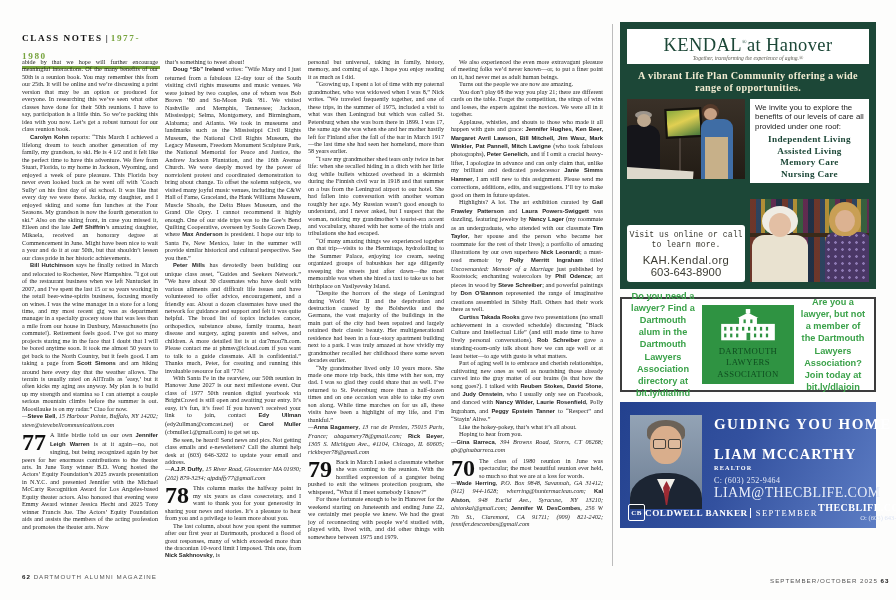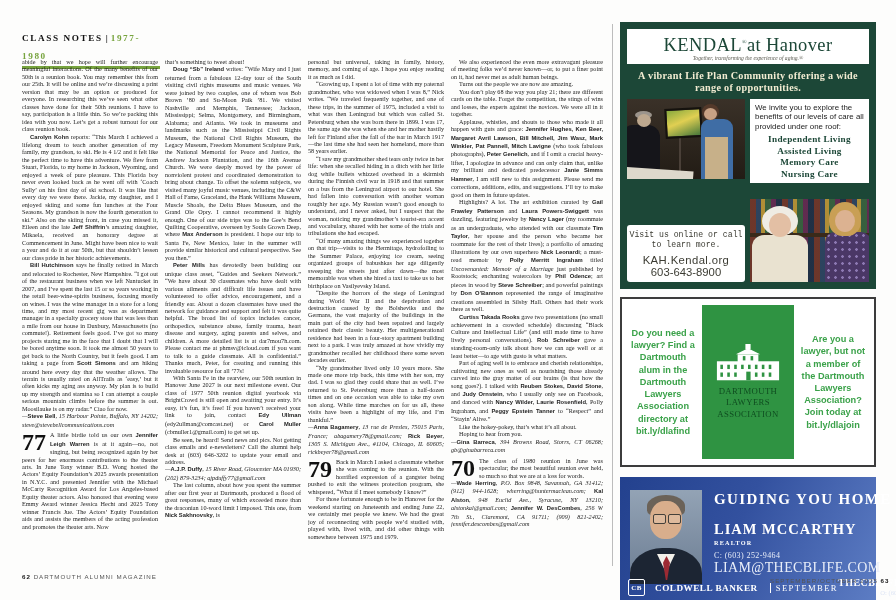--- a/index.html
+++ b/index.html
@@ -66,42 +66,42 @@
   .p2-books{left:0;top:0;right:0;height:100%;background:repeating-linear-gradient(90deg,#7a3b2e 0 6px,#2e4a6b 6px 11px,#c8a23c 11px 15px,#3a6b45 15px 21px,#6b2e5a 21px 26px,#20344e 26px 32px);opacity:0.85;}
   .p2-shelf{left:0;top:34px;right:0;height:4px;background:#3a2a1a;}
   .p2-w1hair{left:12px;top:7px;width:36px;height:30px;border-radius:50%;background:#efece4;}
   .p2-w1face{left:19px;top:14px;width:22px;height:24px;border-radius:50%;background:#e3bfa4;}
   .p2-w1body{left:2px;top:36px;width:56px;height:64px;border-radius:12px 12px 0 0;background:#e9e2d0;}
   .p2-w2hair{right:8px;top:3px;width:32px;height:34px;border-radius:50% 50% 42% 42%;background:#c99f55;}
   .p2-w2face{right:14px;top:11px;width:20px;height:22px;border-radius:50%;background:#dcb291;}
   .p2-w2body{right:-2px;top:33px;width:46px;height:66px;border-radius:10px 10px 0 0;background:#4a3766;
              background-image:radial-gradient(#8d79b3 1px,transparent 1.6px);background-size:7px 7px;}
   
-  .ad-dla{margin-top:8px;height:170px;box-sizing:border-box;border:2px solid #3c3c3c;background:#fff;display:flex;gap:4px;padding:6px;}
+  .ad-dla{margin-top:8px;height:95px;box-sizing:border-box;border:2px solid #3c3c3c;background:#fff;display:flex;gap:4px;padding:6px;}
   .dla-side{flex:1;color:#3ba24a;font-family:"Liberation Sans",sans-serif;font-weight:bold;font-size:9.2px;line-height:12.2px;text-align:center;display:flex;flex-direction:column;justify-content:center;}
   .dla-center{width:88px;background:#2f9342;display:flex;flex-direction:column;align-items:center;justify-content:center;gap:4px;padding:4px 2px;}
   .dla-org{font-size:8.7px;line-height:11.4px;color:#0f4d20;text-align:center;letter-spacing:0.4px;}
   
   .ad-liam{margin-top:10px;height:126px;box-sizing:border-box;background:linear-gradient(115deg,#23418e 0%,#33519f 45%,#5d7dc4 100%);position:relative;color:#fff;font-family:Liberation Serif, serif;}
   .headshot{position:absolute;left:10px;top:13px;width:72px;height:94px;overflow:hidden;background:linear-gradient(180deg,#93a3b5,#6c7d93);}
   .hs-hair{left:17px;top:5px;width:38px;height:22px;border-radius:50% 50% 30% 30%;background:#6b6258;}
   .hs-face{left:20px;top:11px;width:32px;height:38px;border-radius:45%;background:#d9ae8c;}
   .hs-gl1,.hs-gl2{top:24px;width:11px;height:8px;border:1.2px solid #44403a;border-radius:2px;background:rgba(255,255,255,0.15);}
   .hs-gl1{left:23px;} .hs-gl2{left:38px;}
   .hs-suit{left:0;bottom:0;width:72px;height:36px;background:#1c2533;border-radius:45% 45% 0 0/70% 70% 0 0;}
   .hs-shirt{left:27px;bottom:8px;width:18px;height:22px;background:#f2f0ea;clip-path:polygon(0 0,100% 0,50% 85%);}
   .hs-tie{left:33px;bottom:4px;width:7px;height:24px;background:#9c2a33;clip-path:polygon(50% 0,100% 28%,60% 100%,40% 100%,0 28%);}
   .liam-content{position:absolute;left:94px;top:14px;right:8px;}
   .liam-head{font-size:15px;font-weight:bold;letter-spacing:1.4px;white-space:nowrap;}
   .liam-name{font-size:14.5px;font-weight:bold;letter-spacing:1px;margin-top:13px;white-space:nowrap;}
   .liam-title{font-size:6.2px;font-weight:bold;letter-spacing:1.2px;margin-top:1px;}
   .liam-cell{font-size:8px;margin-top:5px;color:#e8edf8;letter-spacing:0.4px;}
   .liam-email{font-size:14px;color:#e8edf8;letter-spacing:0.4px;}
   .liam-bottom{position:absolute;left:8px;right:8px;bottom:7px;display:flex;justify-content:space-between;align-items:flex-end;}
-  .cb-brand{display:flex;align-items:center;gap:10px;font-size:9.2px;font-weight:bold;letter-spacing:0.5px;white-space:nowrap;}
+  .cb-brand{display:flex;align-items:center;gap:0;font-size:9.2px;font-weight:bold;letter-spacing:0.5px;white-space:nowrap;}
   .cb-logo{width:15px;height:15px;border:1.2px solid #fff;display:flex;align-items:center;justify-content:center;font-size:7px;font-weight:bold;border-radius:2px;}
   .cb-sub{font-weight:normal;letter-spacing:1.4px;border-left:1px solid #fff;padding-left:5px;margin-left:2px;font-size:8.6px;}
   .liam-site{text-align:right;}
   .liam-site-url{font-size:10px;font-weight:bold;letter-spacing:0.5px;}
   .liam-office{font-size:6.6px;color:#dfe6f5;margin-top:1px;}
 </style>
 </head>
 <body>
 
 <header class="cn-header">
@@ -117,20 +117,21 @@
       <p class="sig"><span>—</span><span class="b">Steve Bell</span><span>, </span><span class="i">15 Harbour Pointe, Buffalo, NY 14202; steve@stevebellcommunications.com</span></p>
       <p class="para start"><span class="dropnum">77</span><span>A little birdie told us our own </span><span class="b">Jennifer Leigh Warren</span><span> is at it again—no, not singing, but being recognized again by her peers for her enormous contributions to the theater arts. In June Tony winner B.D. Wong hosted the Actors’ Equity Foundation’s 2025 awards presentation in N.Y.C. and presented Jennifer with the Michael McCarty Recognition Award for Los Angeles-based Equity theater actors. Also honored that evening were Emmy Award winner Jessica Hecht and 2025 Tony winner Francis Jue. The Actors’ Equity Foundation aids and assists the members of the acting profession and promotes the theater arts. Now</span></p>
     </div>
     <div class="col">
       <p class="para"><span>that’s something to tweet about!</span></p>
       <p class="para ind"><span class="b">Doug “Sb” Ireland</span><span> writes: “Wife Mary and I just returned from a fabulous 12-day tour of the South visiting civil rights museums and music venues. We were joined by two couples, one of whom was Bob Brown ’80 and Su-Moon Paik ’81. We visited Nashville and Memphis, Tennessee; Jackson, Mississippi; Selma, Montgomery, and Birmingham, Alabama; and Atlanta. We took in museums and landmarks such as the Mississippi Civil Rights Museum, the National Civil Rights Museum, the Legacy Museum, Freedom Monument Sculpture Park, the National Memorial for Peace and Justice, the Andrew Jackson Plantation, and the 16th Avenue Church. We were deeply moved by the power of nonviolent protest and coordinated demonstration to bring about change. To offset the solemn subjects, we visited many joyful music venues, including the C&amp;W Hall of Fame, Graceland, the Hank Williams Museum, Muscle Shoals, the Delta Blues Museum, and the Grand Ole Opry. I cannot recommend it highly enough. One of our side trips was to the Gee’s Bend Quilting Cooperative, overseen by Souls Grown Deep, where </span><span class="b">Max Anderson</span><span> is president. I hope our trip to Santa Fe, New Mexico, later in the summer will provide similar historical and cultural perspective. See you then.”</span></p>
       <p class="para ind"><span class="b">Peter Mills</span><span> has devotedly been building our unique class asset, “Guides and Seekers Network.” “We have about 30 classmates who have dealt with various ailments and difficult life issues and have volunteered to offer advice, encouragement, and a friendly ear. About a dozen classmates have used the network for guidance and support and felt it was quite helpful. The broad list of topics includes cancer, orthopedics, substance abuse, family trauma, heart disease and surgery, aging parents and selves, and children. A more detailed list is at dar7mou7h.com. Please contact me at phmsv@icloud.com if you want to talk to a guide classmate. All is confidential.” Thanks much, Peter, for creating and running this invaluable resource for all ’77s!</span></p>
       <p class="para ind"><span>With Santa Fe in the rearview, our 50th reunion in Hanover June 2027 is our next milestone event. Our class of 1977 50th reunion digital yearbook via BrightCrowd is still open and awaiting your entry. It’s easy, it’s fun, it’s free! If you haven’t received your link to join, contact </span><span class="b">Edy Ullman</span><span> (edy2ullman@comcast.net) or </span><span class="b">Carol Muller</span><span> (cbmuller1@gmail.com) to get set up.</span></p>
       <p class="para ind"><span>Be seen, be heard! Send news and pics. Not getting class emails and e-newsletters? Call the alumni help desk at (603) 646-3202 to update your email and address.</span></p>
       <p class="sig"><span>—</span><span class="b">A.J.P. Duffy</span><span>, </span><span class="i">15 River Road, Gloucester MA 01930; (202) 879-3234; ajpduffy77@gmail.com</span></p>
+      <p class="para start"><span class="dropnum">78</span><span>This column marks the halfway point in my six years as class cosecretary, and I want to thank you for your generosity in sharing your news and stories. It’s a pleasure to hear from you and a privilege to learn more about you.</span></p>
       <p class="para ind"><span>The last column, about how you spent the summer after our first year at Dartmouth, produced a flood of great responses, many of which exceeded more than the draconian 10-word limit I imposed. This one, from </span><span class="b">Nick Sakhnovsky</span><span>, is</span></p>
     </div>
     <div class="col">
       <p class="para"><span>personal but universal, taking in family, history, memory, and coming of age. I hope you enjoy reading it as much as I did.</span></p>
       <p class="para ind"><span>“Growing up, I spent a lot of time with my paternal grandmother, who was widowed when I was 8,” Nick writes. “We traveled frequently together, and one of these trips, in the summer of 1975, included a visit to what was then Leningrad but which was called St. Petersburg when she was born there in 1899. I was 17, the same age she was when she and her mother hastily left for Finland after the fall of the tsar in March 1917—the last time she had seen her homeland, more than 58 years earlier.</span></p>
       <p class="para ind"><span>“I saw my grandmother shed tears only twice in her life: when she recalled hiding in a ditch with her little dog while bullets whizzed overhead in a skirmish during the Finnish civil war in 1918 and that summer on a bus from the Leningrad airport to our hotel. She had fallen into conversation with another woman roughly her age. My Russian wasn’t good enough to understand, and I never asked, but I suspect that the woman, noticing my grandmother’s tourist-era accent and vocabulary, shared with her some of the trials and tribulations she had escaped.</span></p>
       <p class="para ind"><span>“Of many amazing things we experienced together on that trip—visits to the Hermitage, hydrofoiling to the Summer Palace, enjoying ice cream, seeing organized groups of babushkas her age diligently sweeping the streets just after dawn—the most memorable was when she hired a taxi to take us to her birthplace on Vasilyevsky Island.</span></p>
       <p class="para ind"><span>“Despite the horrors of the siege of Leningrad during World War II and the deprivation and destruction caused by the Bolsheviks and the Germans, the vast majority of the buildings in the main part of the city had been repaired and largely retained their classic beauty. Her multigenerational residence had been in a four-story apartment building next to a park. I was truly amazed at how vividly my grandmother recalled her childhood there some seven decades earlier.</span></p>
       <p class="para ind"><span>“My grandmother lived only 10 years more. She made one more trip back, this time with her son, my dad. I was so glad they could share that as well. I’ve returned to St. Petersburg more than a half-dozen times and on one occasion was able to take my own son along. While time marches on for us all, these visits have been a highlight of my life, and I’m thankful.”</span></p>
       <p class="sig"><span>—</span><span class="b">Anna Bagamery</span><span>, </span><span class="i">13 rue de Presles, 75015 Paris, France; abagamery78@gmail.com; </span><span class="b">Rick Beyer</span><span>, </span><span class="i">1305 S. Michigan Ave., #1104, Chicago, IL 60605; rickbeyer78@gmail.com</span></p>

